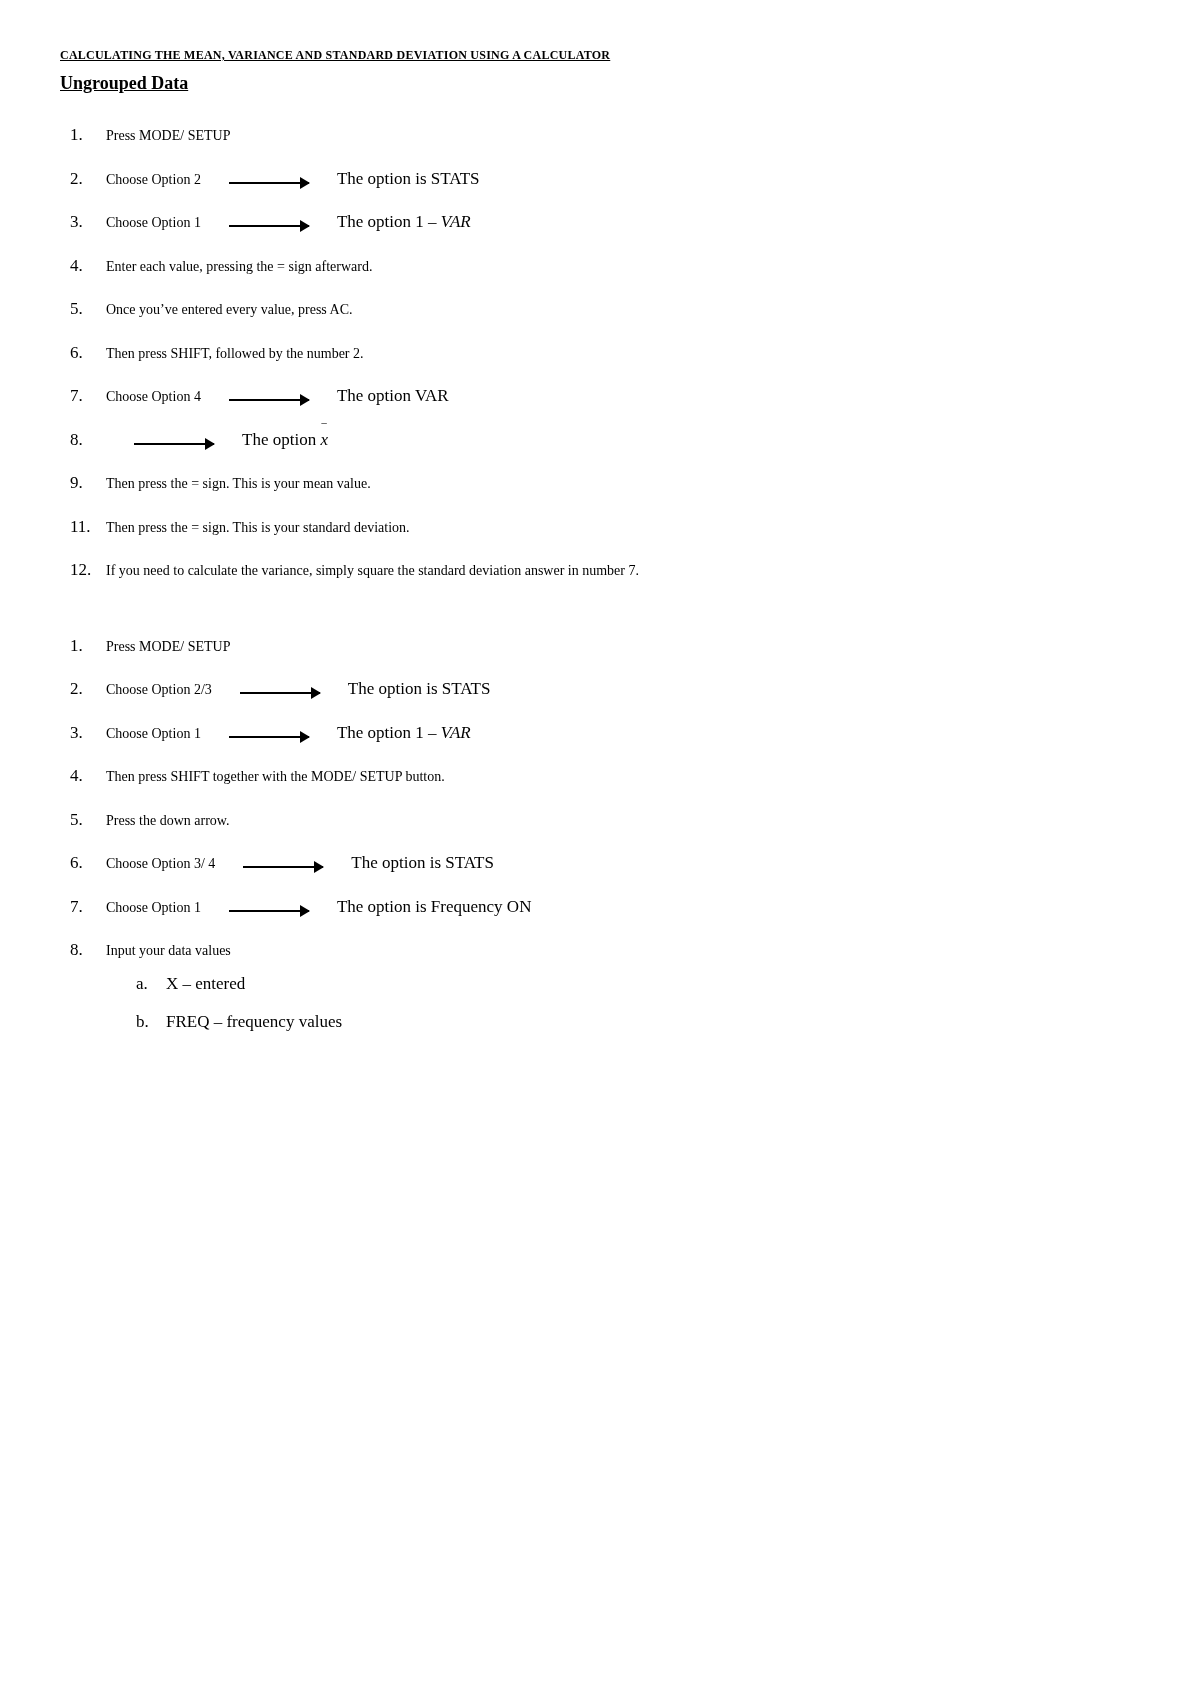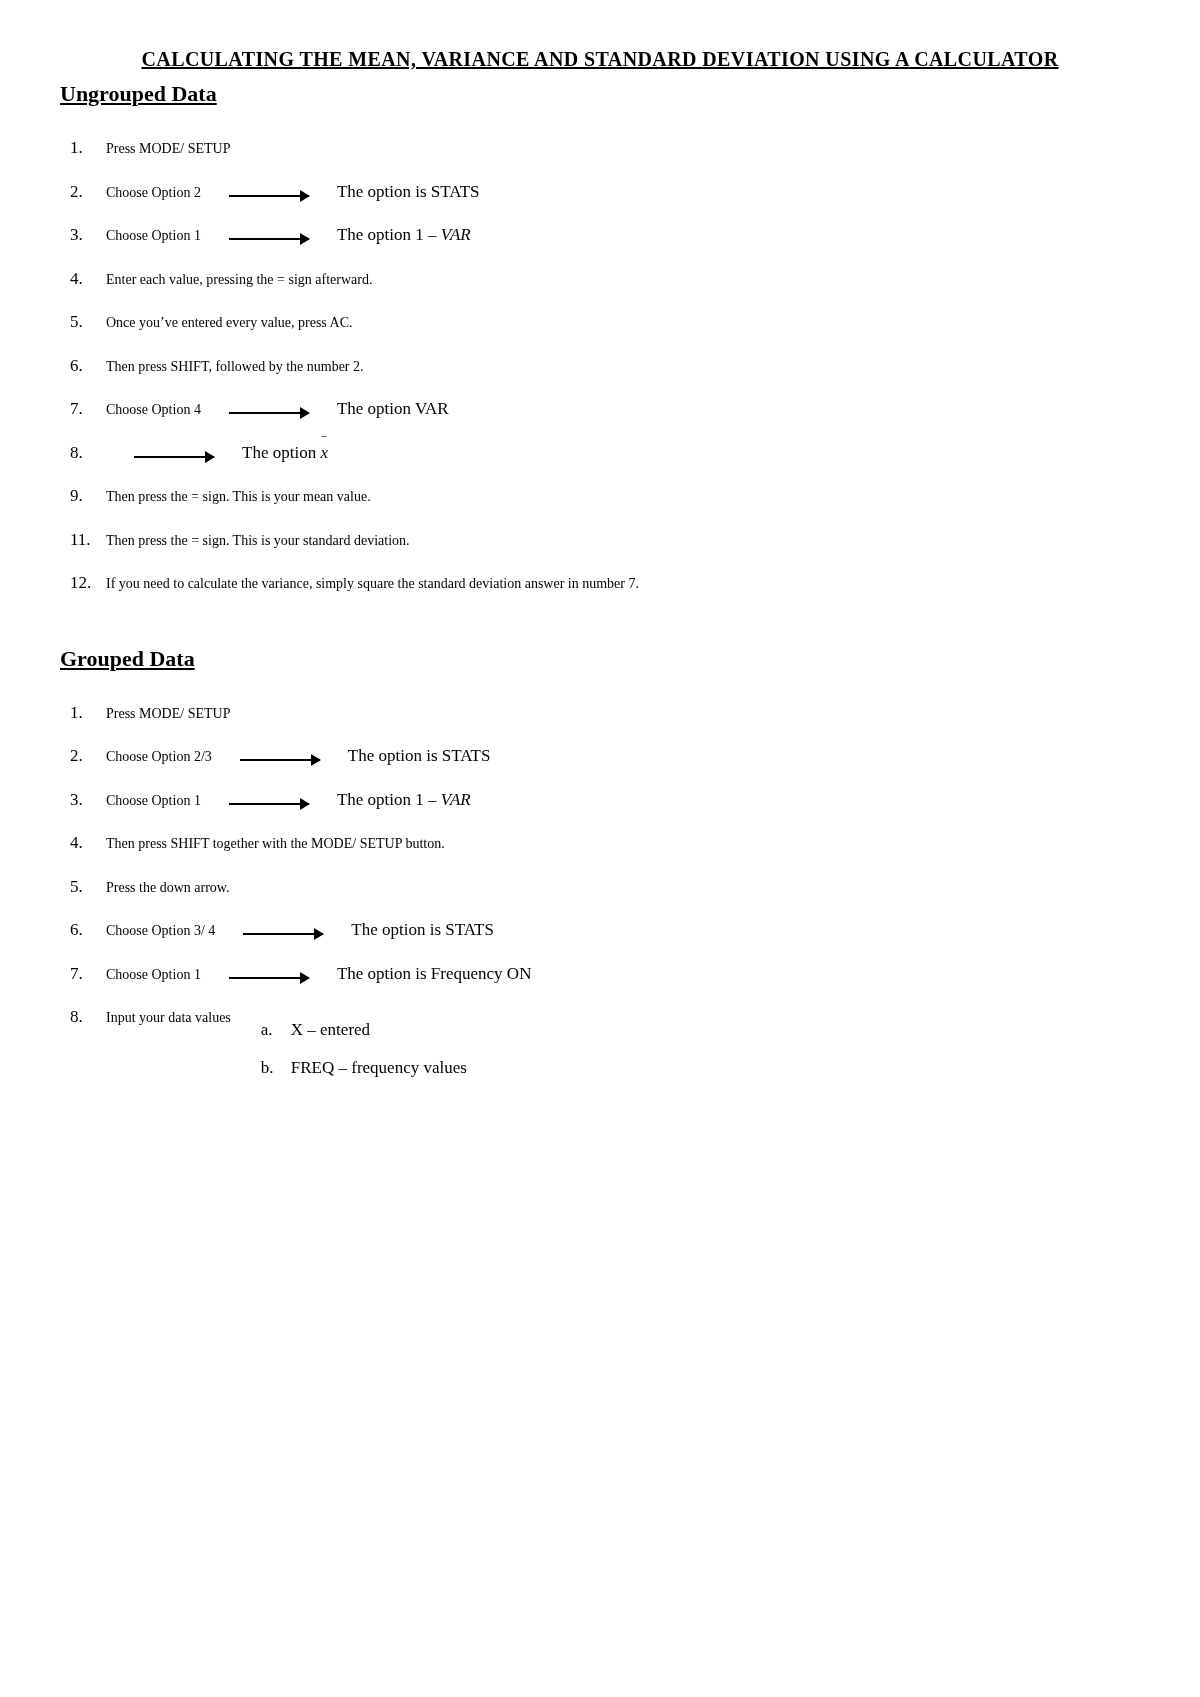--- a/index.html
+++ b/index.html
@@ -12,29 +12,29 @@
       font-family: Georgia, 'Times New Roman', serif;
       font-size: 17px;
       background: #fff;
       color: #000;
       padding: 48px 60px 60px 60px;
       max-width: 1200px;
       min-height: 1697px;
     }
 
     .page-title {
-      font-size: 20px;
+      font-size: 12px;
       font-weight: bold;
       text-decoration: underline;
-      text-align: center;
+      text-align: left;
       letter-spacing: 0.02em;
     }
 
     .section-title {
-      font-size: 22px;
+      font-size: 18px;
       font-weight: bold;
       text-decoration: underline;
       margin-bottom: 28px;
       margin-top: 10px;
     }
 
     .steps-list {
       list-style: none;
       padding: 0;
       margin: 0 0 0 10px;
@@ -236,21 +236,20 @@
       <span class="step-number">12.</span>
       <span class="step-content">
         <span class="step-text">If you need to calculate the variance, simply square the standard deviation answer in number 7.</span>
       </span>
     </li>
 
   </ol>
 </section>
 
 <section class="section-gap">
-  <h2 class="section-title">Grouped Data</h2>
   <ol class="steps-list">
 
     <li>
       <span class="step-number">1.</span>
       <span class="step-content">
         <span class="step-text">Press MODE/ SETUP</span>
       </span>
     </li>
 
     <li>
@@ -306,21 +305,21 @@
         <span class="step-text">Choose Option 1</span>
         <span class="arrow-container">
             <span class="arrow"></span>
           </span>
         <span class="option-result">The option is Frequency <span class="underline-text">ON</span></span>
       </span>
     </li>
 
     <li>
       <span class="step-number">8.</span>
-      <span class="step-content" style="flex-direction: row; align-items: flex-start;">
+      <span class="step-content" style="flex-direction: column; align-items: flex-start;">
         <span class="step-text">Input your data values</span>
         <ul class="sub-list">
           <li>
             <span class="sub-letter">a.</span>
             <span>X – entered</span>
           </li>
           <li>
             <span class="sub-letter">b.</span>
             <span>FREQ – frequency values</span>
           </li>

